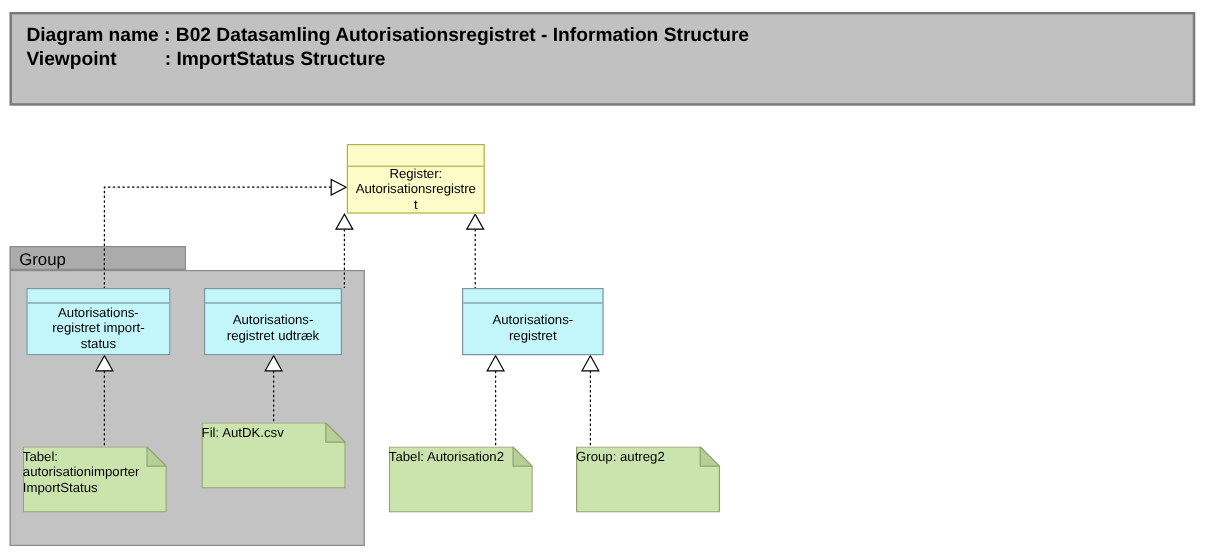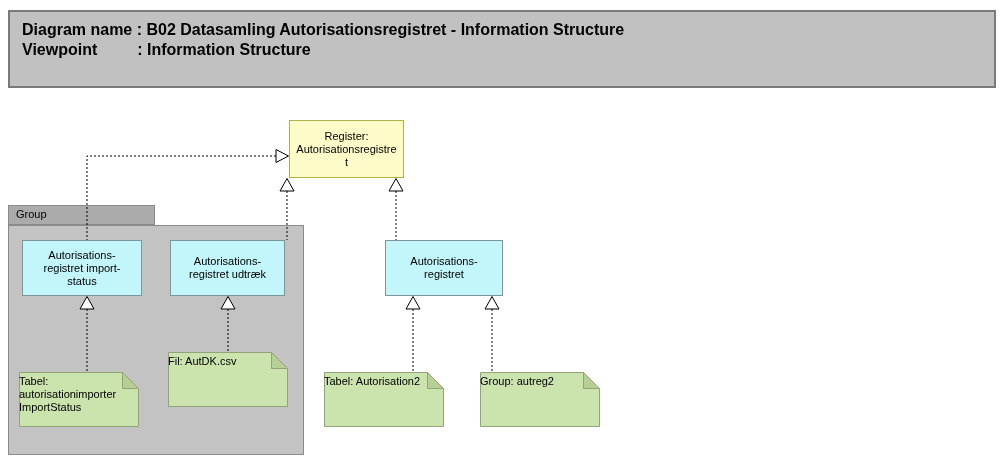--- a/index.html
+++ b/index.html
@@ -17,29 +17,29 @@
   .title-block{
     position:absolute;left:8px;top:10px;width:988px;height:78px;
     background:var(--title-fill);border:2px solid var(--title-border);
     box-sizing:border-box;padding:8px 0 0 12px;
   }
   .title-line{font-size:16px;font-weight:bold;line-height:20px;white-space:pre;}
 
   .group-tab{
     position:absolute;left:8px;top:205px;width:147px;height:20px;
     background:var(--group-tab-fill);border:1px solid var(--group-border);
-    box-sizing:border-box;padding:2px 0 0 7px;font-size:11px;
+    box-sizing:border-box;padding:2px 0 0 7px;font-size:14px;
   }
   .group-body{
     position:absolute;left:8px;top:225px;width:296px;height:230px;
     background:var(--group-fill);border:1px solid var(--group-border);
     box-sizing:border-box;
   }
 
-  .node{position:absolute;box-sizing:border-box;display:flex;flex-direction:row;}
+  .node{position:absolute;box-sizing:border-box;display:flex;flex-direction:column;}
   .object-node{background:var(--object-fill);border:1px solid var(--object-border);}
   .object-node .node-header{height:17px;border-bottom:1px solid var(--object-border);flex:none;}
   .class-node{background:var(--class-fill);border:1px solid var(--class-border);}
   .class-node .node-header{height:11px;border-bottom:1px solid var(--class-border);flex:none;}
   .node-body{
     flex:1;display:flex;align-items:center;justify-content:center;
     font-size:11px;line-height:13px;text-align:center;white-space:pre-line;
   }
 
   .note{position:absolute;width:120px;height:55px;}
@@ -55,21 +55,21 @@
   .conn{stroke:var(--connector);stroke-width:1;fill:none;stroke-dasharray:2 2;}
   .arrowhead{stroke:var(--connector);stroke-width:1;fill:#ffffff;}
 </style>
 </head>
 <body>
 
 <div id="canvas">
 
   <div class="title-block">
     <div class="title-line">Diagram name : B02 Datasamling Autorisationsregistret - Information Structure</div>
-    <div class="title-line">Viewpoint         : Information Structure</div>
+    <div class="title-line">Viewpoint         : ImportStatus Structure</div>
   </div>
 
   <div class="group-layer">
     <div class="group-tab">
       <span>Group</span>
     </div>
     <div class="group-body"></div>
   </div>
 
   <svg id="connector-layer" width="1005" height="467">

